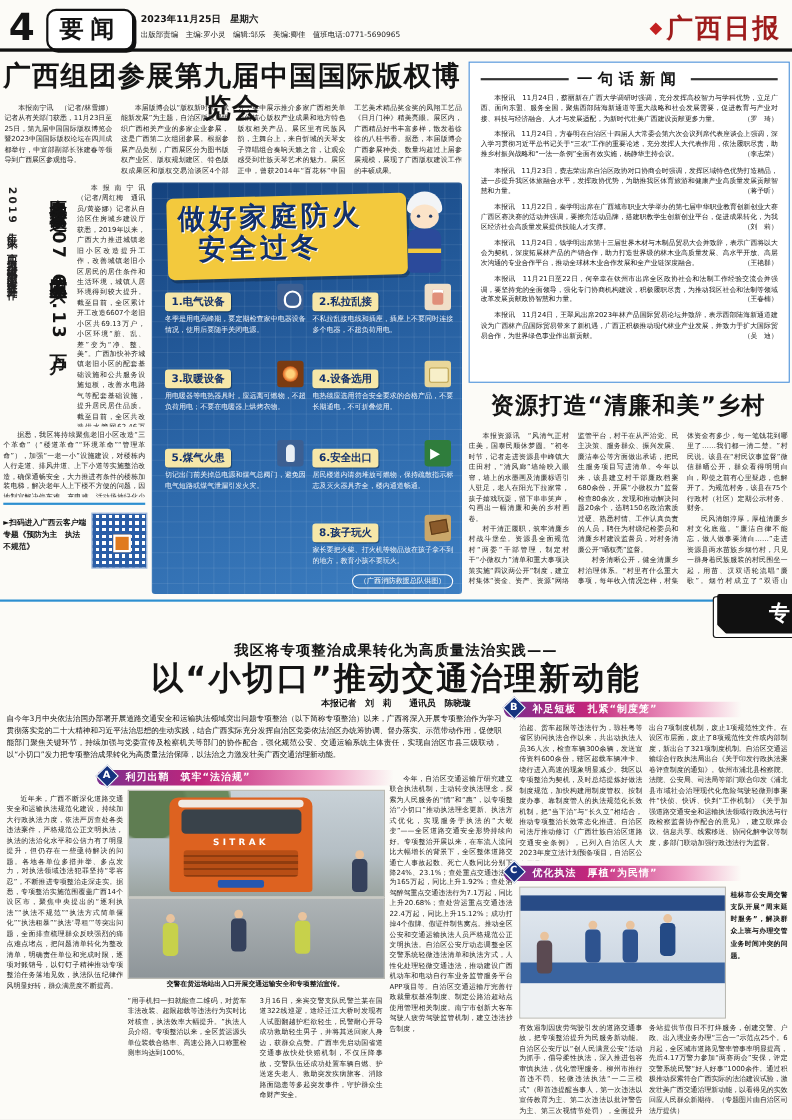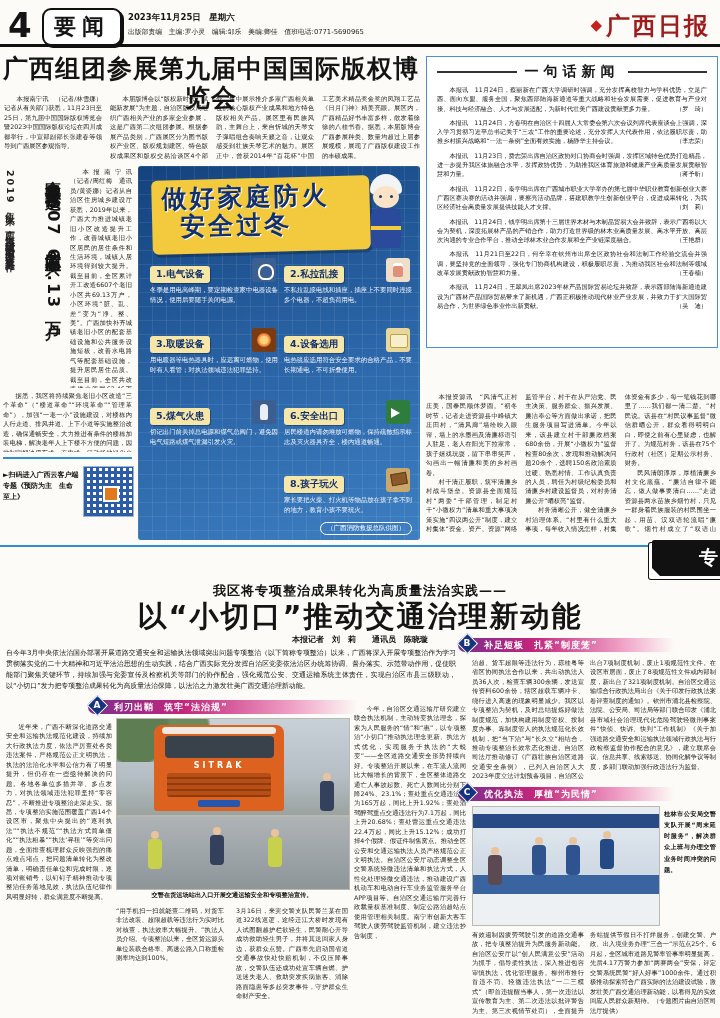--- a/index.html
+++ b/index.html
@@ -150,21 +150,21 @@
 
   <div class="abs v-kicker" style="left:3px;top:170px;height:278px;">2019年以来，广西大力推进城镇老旧小区改造提升工作</div>
   <div class="abs v-head" style="left:18px;top:168px;height:284px;width:46px;">全区累计开工改造6607个老旧小区共69.13万户</div>
   <div class="abs txt" style="left:70px;top:167px;width:62px;height:221px;">
     <p>本报南宁讯　（记者/周红梅　通讯员/黄姿娜）记者从自治区住房城乡建设厅获悉，2019年以来，广西大力推进城镇老旧小区改造提升工作，改善城镇老旧小区居民的居住条件和生活环境，城镇人居环境得到较大提升。截至目前，全区累计开工改造6607个老旧小区共69.13万户，小区环境“脏、乱、差”变为“净、整、美”。广西加快补齐城镇老旧小区的配套基础设施和公共服务设施短板，改善水电路气等配套基础设施，提升居民居住品质。截至目前，全区共改造供水管网62.46万米、排水管网106.17万米、供电管网164.23万米，改造楼栋中，新增车位4.21万个、电动自行车及汽车充电设施1.43万个，增设文化休闲、体育健身场地、绿地等公共休闲场地4567片、社区综合服务设施422个，进一步改善群众的居住条件和生活环境。</p>
   </div>
   <div class="abs txt" style="left:3px;top:391px;width:129px;height:61px;">
     <p>据悉，我区将持续聚焦老旧小区改造“三个革命”（“楼道革命”“环境革命”“管理革命”），加强“一老一小”设施建设，对楼栋内人行走道、排风井道、上下小道等实施整治改造，确保通畅安全，大力推进有条件的楼栋加装电梯，解决老年人上下楼不方便的问题，因地制宜解决停车难、充电难、活动场地绿化少以及“一老一小”设施不足等问题，加强小区绿化改造，重视小区层面托幼养老、托育等设施建设。</p>
   </div>
   <div class="abs rule-blue" style="left:3px;top:457px;width:129px;height:2px;"></div>
-  <div class="abs qrtext" style="left:3px;top:470px;width:76px;">►扫码进入广西云客户端专题《预防为主　生命至上》</div>
+  <div class="abs qrtext" style="left:3px;top:470px;width:76px;">►扫码进入广西云客户端专题《预防为主　执法不规范》</div>
   <div class="abs qr" style="left:83px;top:466px;width:49px;height:49px;">
     <div class="center"></div>
   </div>
 
   <div class="abs poster" style="left:138px;top:166px;width:282px;height:374px;">
     <div class="grid"></div>
     <div class="banner">
       <div class="t1">做好家庭防火</div>
       <div class="t2">安全过冬</div>
     </div>
@@ -184,21 +184,21 @@
       <div class="tiptext">冬季是用电高峰期，要定期检查家中电器设备情况，使用后要随手关闭电源。</div>
     </div>
     <div class="tip" style="left:146px;top:96px;">
       <span class="tiplabel">2.私拉乱接</span>
       <span class="tipicon ic-socket"></span>
       <div class="tiptext">不私拉乱接电线和插座，插座上不要同时连接多个电器，不超负荷用电。</div>
     </div>
     <div class="tip" style="left:12px;top:166px;">
       <span class="tiplabel">3.取暖设备</span>
       <span class="tipicon ic-heater"></span>
-      <div class="tiptext">用电暖器等电热器具时，应远离可燃物，使用时有人看管；对执法领域违法犯罪坚持。</div>
+      <div class="tiptext">用电暖器等电热器具时，应远离可燃物，不超负荷用电；不要在电暖器上烘烤衣物。</div>
     </div>
     <div class="tip" style="left:146px;top:166px;">
       <span class="tiplabel">4.设备选用</span>
       <span class="tipicon ic-blanket"></span>
       <div class="tiptext">电热毯应选用符合安全要求的合格产品，不要长期通电，不可折叠使用。</div>
     </div>
     <div class="tip" style="left:12px;top:238px;">
       <span class="tiplabel">5.煤气火患</span>
       <span class="tipicon ic-gas"></span>
       <div class="tiptext">切记出门前关掉总电源和煤气总阀门，避免因电气短路或煤气泄漏引发火灾。</div>
@@ -222,20 +222,21 @@
       </div>
     <p class="brief-item"><span>本报讯　11月24日，蔡丽新在广西大学调研时强调，充分发挥高校智力与学科优势，立足广西、面向东盟、服务全国，聚焦西部陆海新通道等重大战略和社会发展需要，促进教育与产业对接、科技与经济融合、人才与发展适配，为新时代壮美广西建设贡献更多力量。</span><span class="author">（罗　琦）</span></p>
     <p class="brief-item"><span>本报讯　11月24日，方春明在自治区十四届人大常委会第六次会议列席代表座谈会上强调，深入学习贯彻习近平总书记关于“三农”工作的重要论述，充分发挥人大代表作用，依法履职尽责，助推乡村振兴战略和“一法一条例”全面有效实施，杨静华主持会议。</span><span class="author">（李志荣）</span></p>
     <p class="brief-item"><span>本报讯　11月23日，费志荣出席自治区政协对口协商会时强调，发挥区域特色优势打造精品，进一步提升我区体旅融合水平，发挥政协优势，为助推我区体育旅游和健康产业高质量发展贡献智慧和力量。</span><span class="author">（蒋予昕）</span></p>
     <p class="brief-item"><span>本报讯　11月22日，秦学明出席在广西城市职业大学举办的第七届中华职业教育创新创业大赛广西区赛决赛的活动并强调，要擦亮活动品牌，搭建职教学生创新创业平台，促进成果转化，为我区经济社会高质量发展提供技能人才支撑。</span><span class="author">（刘　莉）</span></p>
     <p class="brief-item"><span>本报讯　11月24日，钱学明出席第十三届世界木材与木制品贸易大会并致辞，表示广西将以大会为契机，深度拓展林产品的产销合作，助力打造世界级的林木业高质量发展、高水平开放、高层次沟通的专业合作平台，推动全球林木业合作发展和全产业链深度融合。</span><span class="author">（王艳群）</span></p>
     <p class="brief-item"><span>本报讯　11月21日至22日，何辛幸在钦州市出席全区政协社会和法制工作经验交流会并强调，要坚持党的全面领导，强化专门协商机构建设，积极履职尽责，为推动我区社会和法制等领域改革发展贡献政协智慧和力量。</span><span class="author">（王春楠）</span></p>
     <p class="brief-item"><span>本报讯　11月24日，王翠凤出席2023年林产品国际贸易论坛并致辞，表示西部陆海新通道建设为广西林产品国际贸易带来了新机遇，广西正积极推动现代林业产业发展，并致力于扩大国际贸易合作，为世界绿色事业作出新贡献。</span><span class="author">（吴　迪）</span></p>
   </div>
 
+  <div class="abs h-sub" style="left:426px;top:354px;width:290px;">资源打造“清廉和美”乡村</div>
   <div class="abs txt cols3" style="left:426px;top:392px;width:290px;height:148px;">
     <p>本报资源讯　“风清气正村庄美，国泰民顺休梦圆。”初冬时节，记者走进资源县中峰镇大庄田村，“清风廊”墙绘映入眼帘，墙上的水墨画及清廉标语引人驻足，老人在阳光下拉家常，孩子嬉戏玩耍，留下串串笑声，勾画出一幅清廉和美的乡村画卷。</p>
     <p>村干清正履职，筑牢清廉乡村战斗堡垒。资源县全面规范村“两委”干部管理，制定村干“小微权力”清单和重大事项决策实施“四议两公开”制度，建立村集体“资金、资产、资源”网络监管平台，村干在从严治党、民主决策、服务群众、振兴发展、廉洁奉公等方面做出承诺，把民生服务项目写进清单。今年以来，该县建立村干部廉政档案680余份，开展“小微权力”监督检查80余次，发现和推动解决问题20余个，选聘150名政治素质过硬、熟悉村情、工作认真负责的人员，聘任为村级纪检委员和清廉乡村建设监督员，对村务清廉公开“晒权亮”监督。</p>
     <p>村务清晰公开，健全清廉乡村治理体系。“村里有什么重大事项，每年收入情况怎样，村集体资金有多少，每一笔钱花到哪里了……我们都一清二楚。”村民说。该县在“村民议事监督”微信群晒公开，群众看得明明白白，即使之前有心里疑虑，也解开了。为规范村务，该县在75个行政村（社区）定期公示村务、财务。</p>
     <p>民风清朗淳厚，厚植清廉乡村文化底蕴。“廉洁自律不能忘，做人做事要清白……”走进资源县两水苗族乡烟竹村，只见一群身着民族服装的村民围坐一起，用苗、汉双语轮流唱“廉歌”。烟竹村成立了“双语山歌”宣讲小分队，将清廉文化与乡风文明、民风民俗相融合，让山歌传递阵阵清风。据了解，资源县还通过诗联“颂廉”和书画“绘廉”的形式，让清廉之花处处开放。近年来，该县组织本地山歌手创作廉情诗歌和山歌100余首，开展“画廉”宣传活动100余场，为全面推进乡村振兴注入“廉动力”。（邹南亮　李青艳）</p>
   </div>
 
   <div class="abs rule-blue" style="left:0;top:545px;width:720px;height:2px;"></div>
 
   <div class="abs zt-label" style="left:652px;top:540px;width:84px;height:36px;padding-left:28px;">

